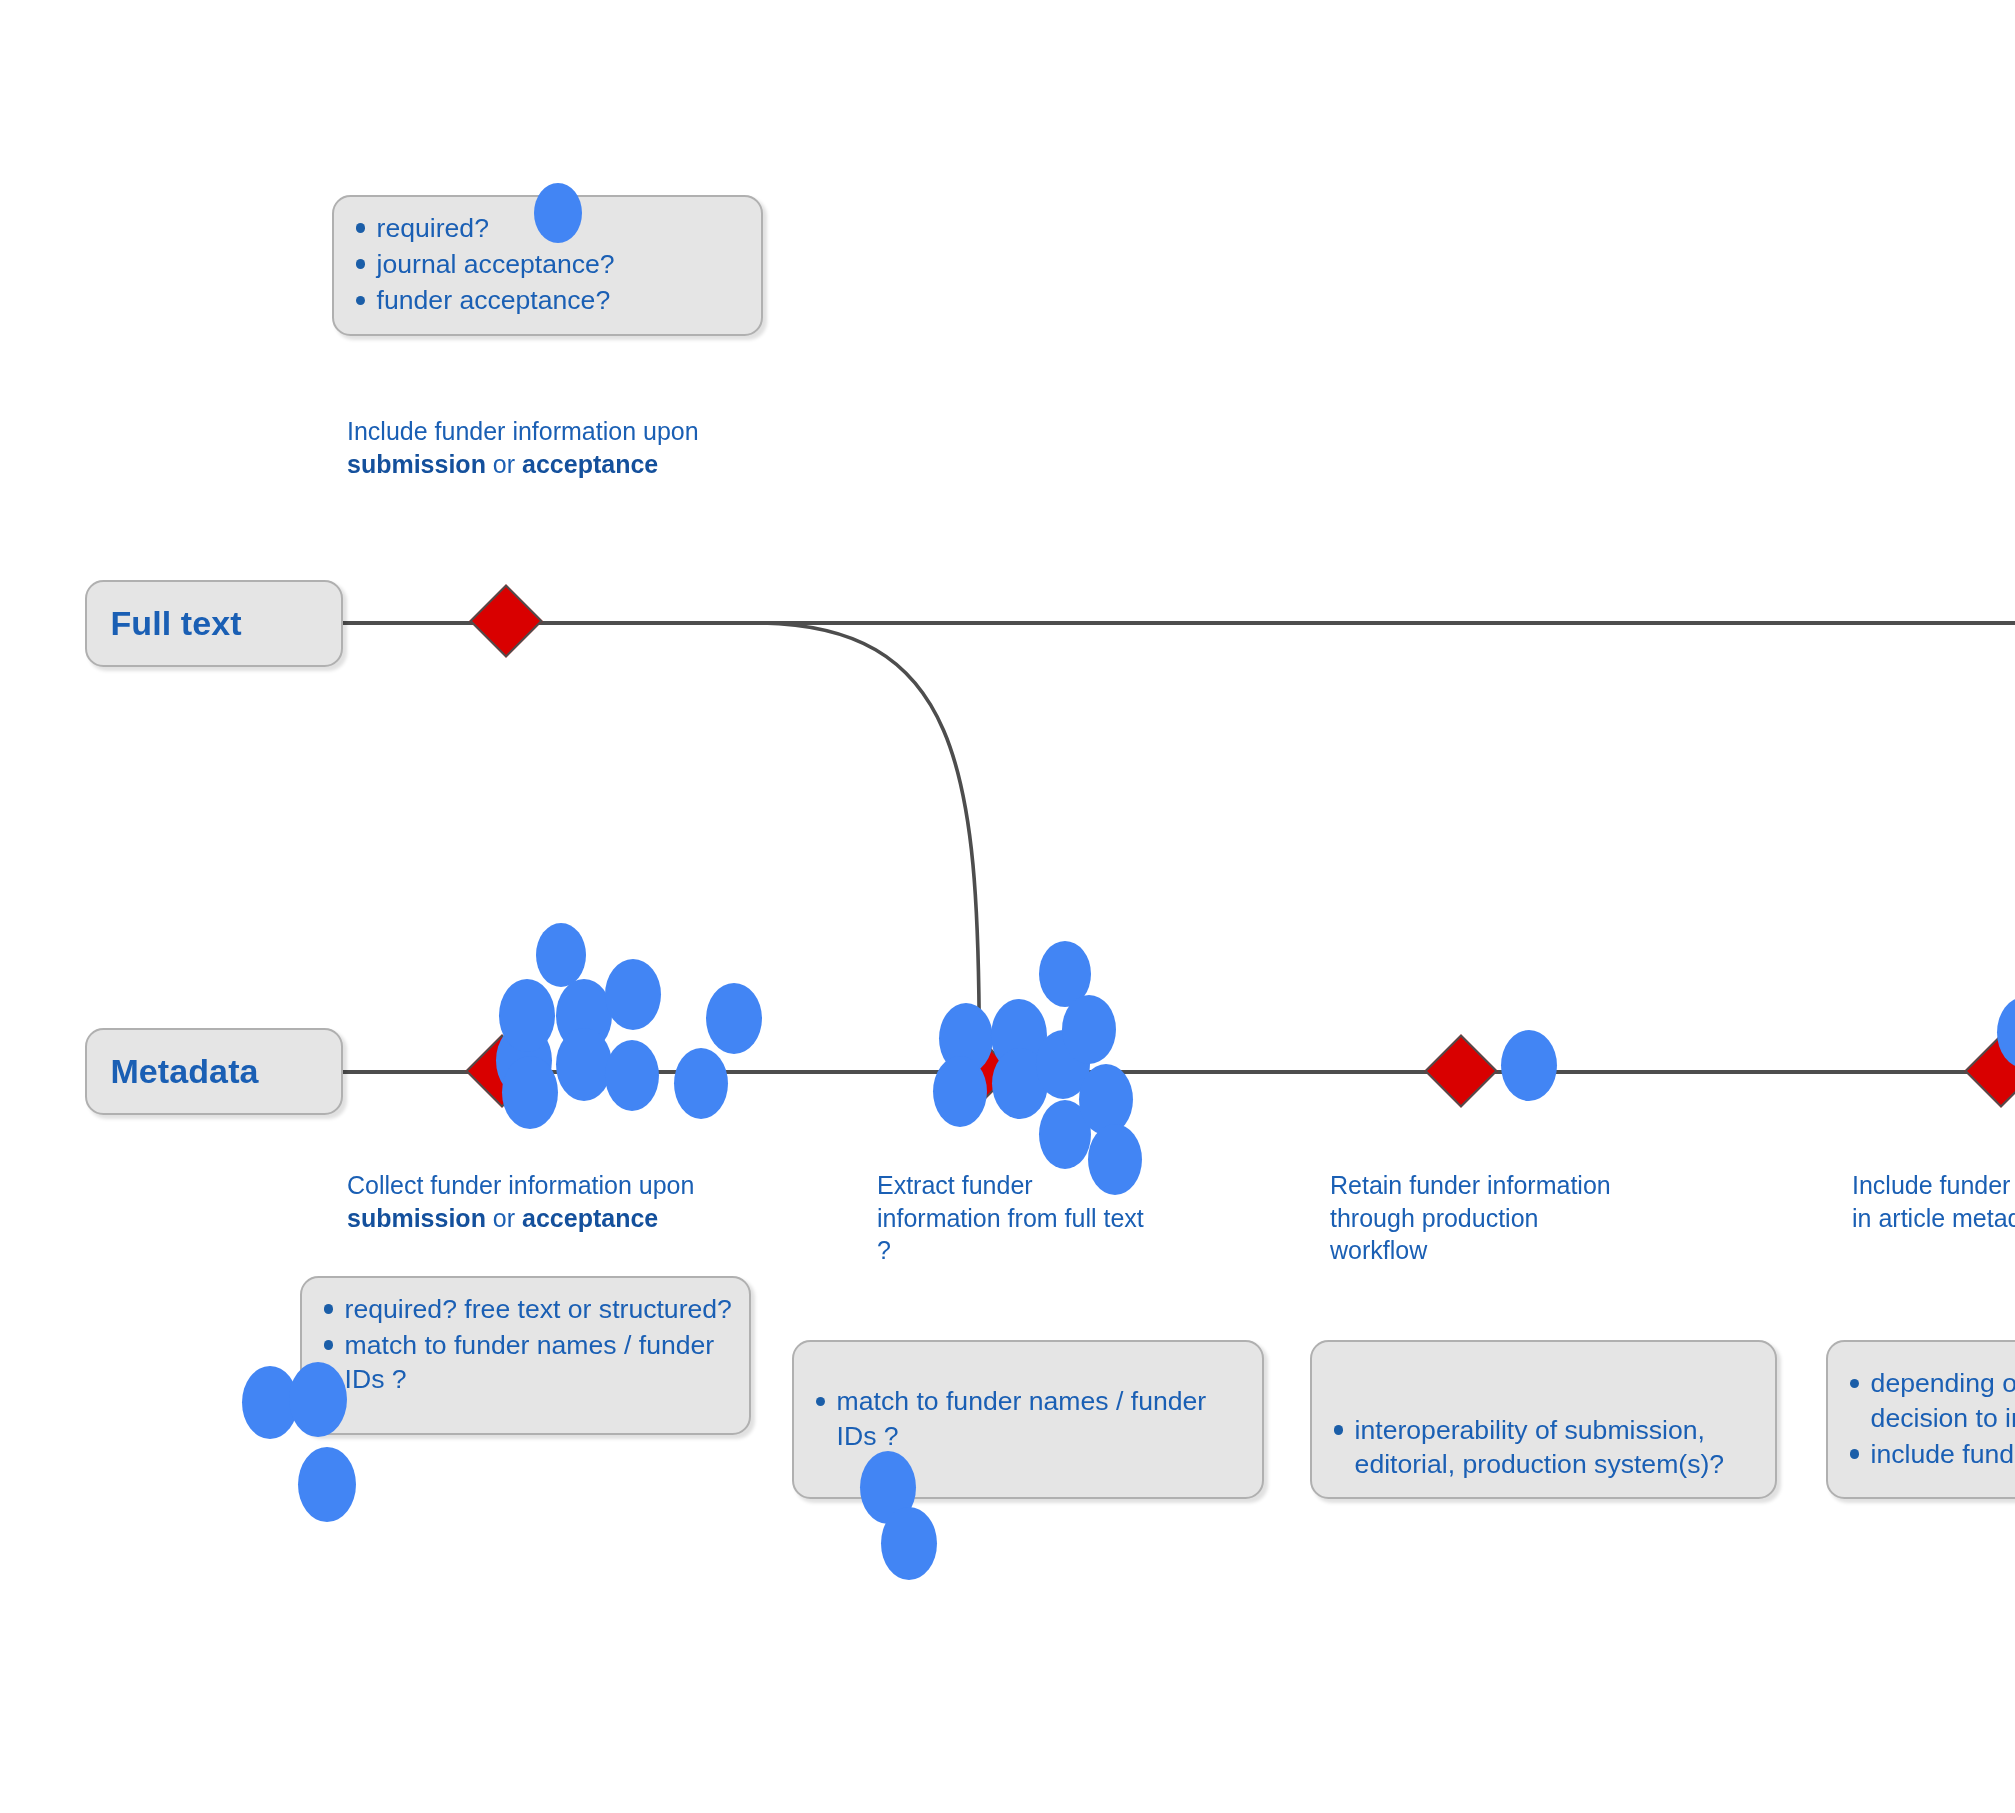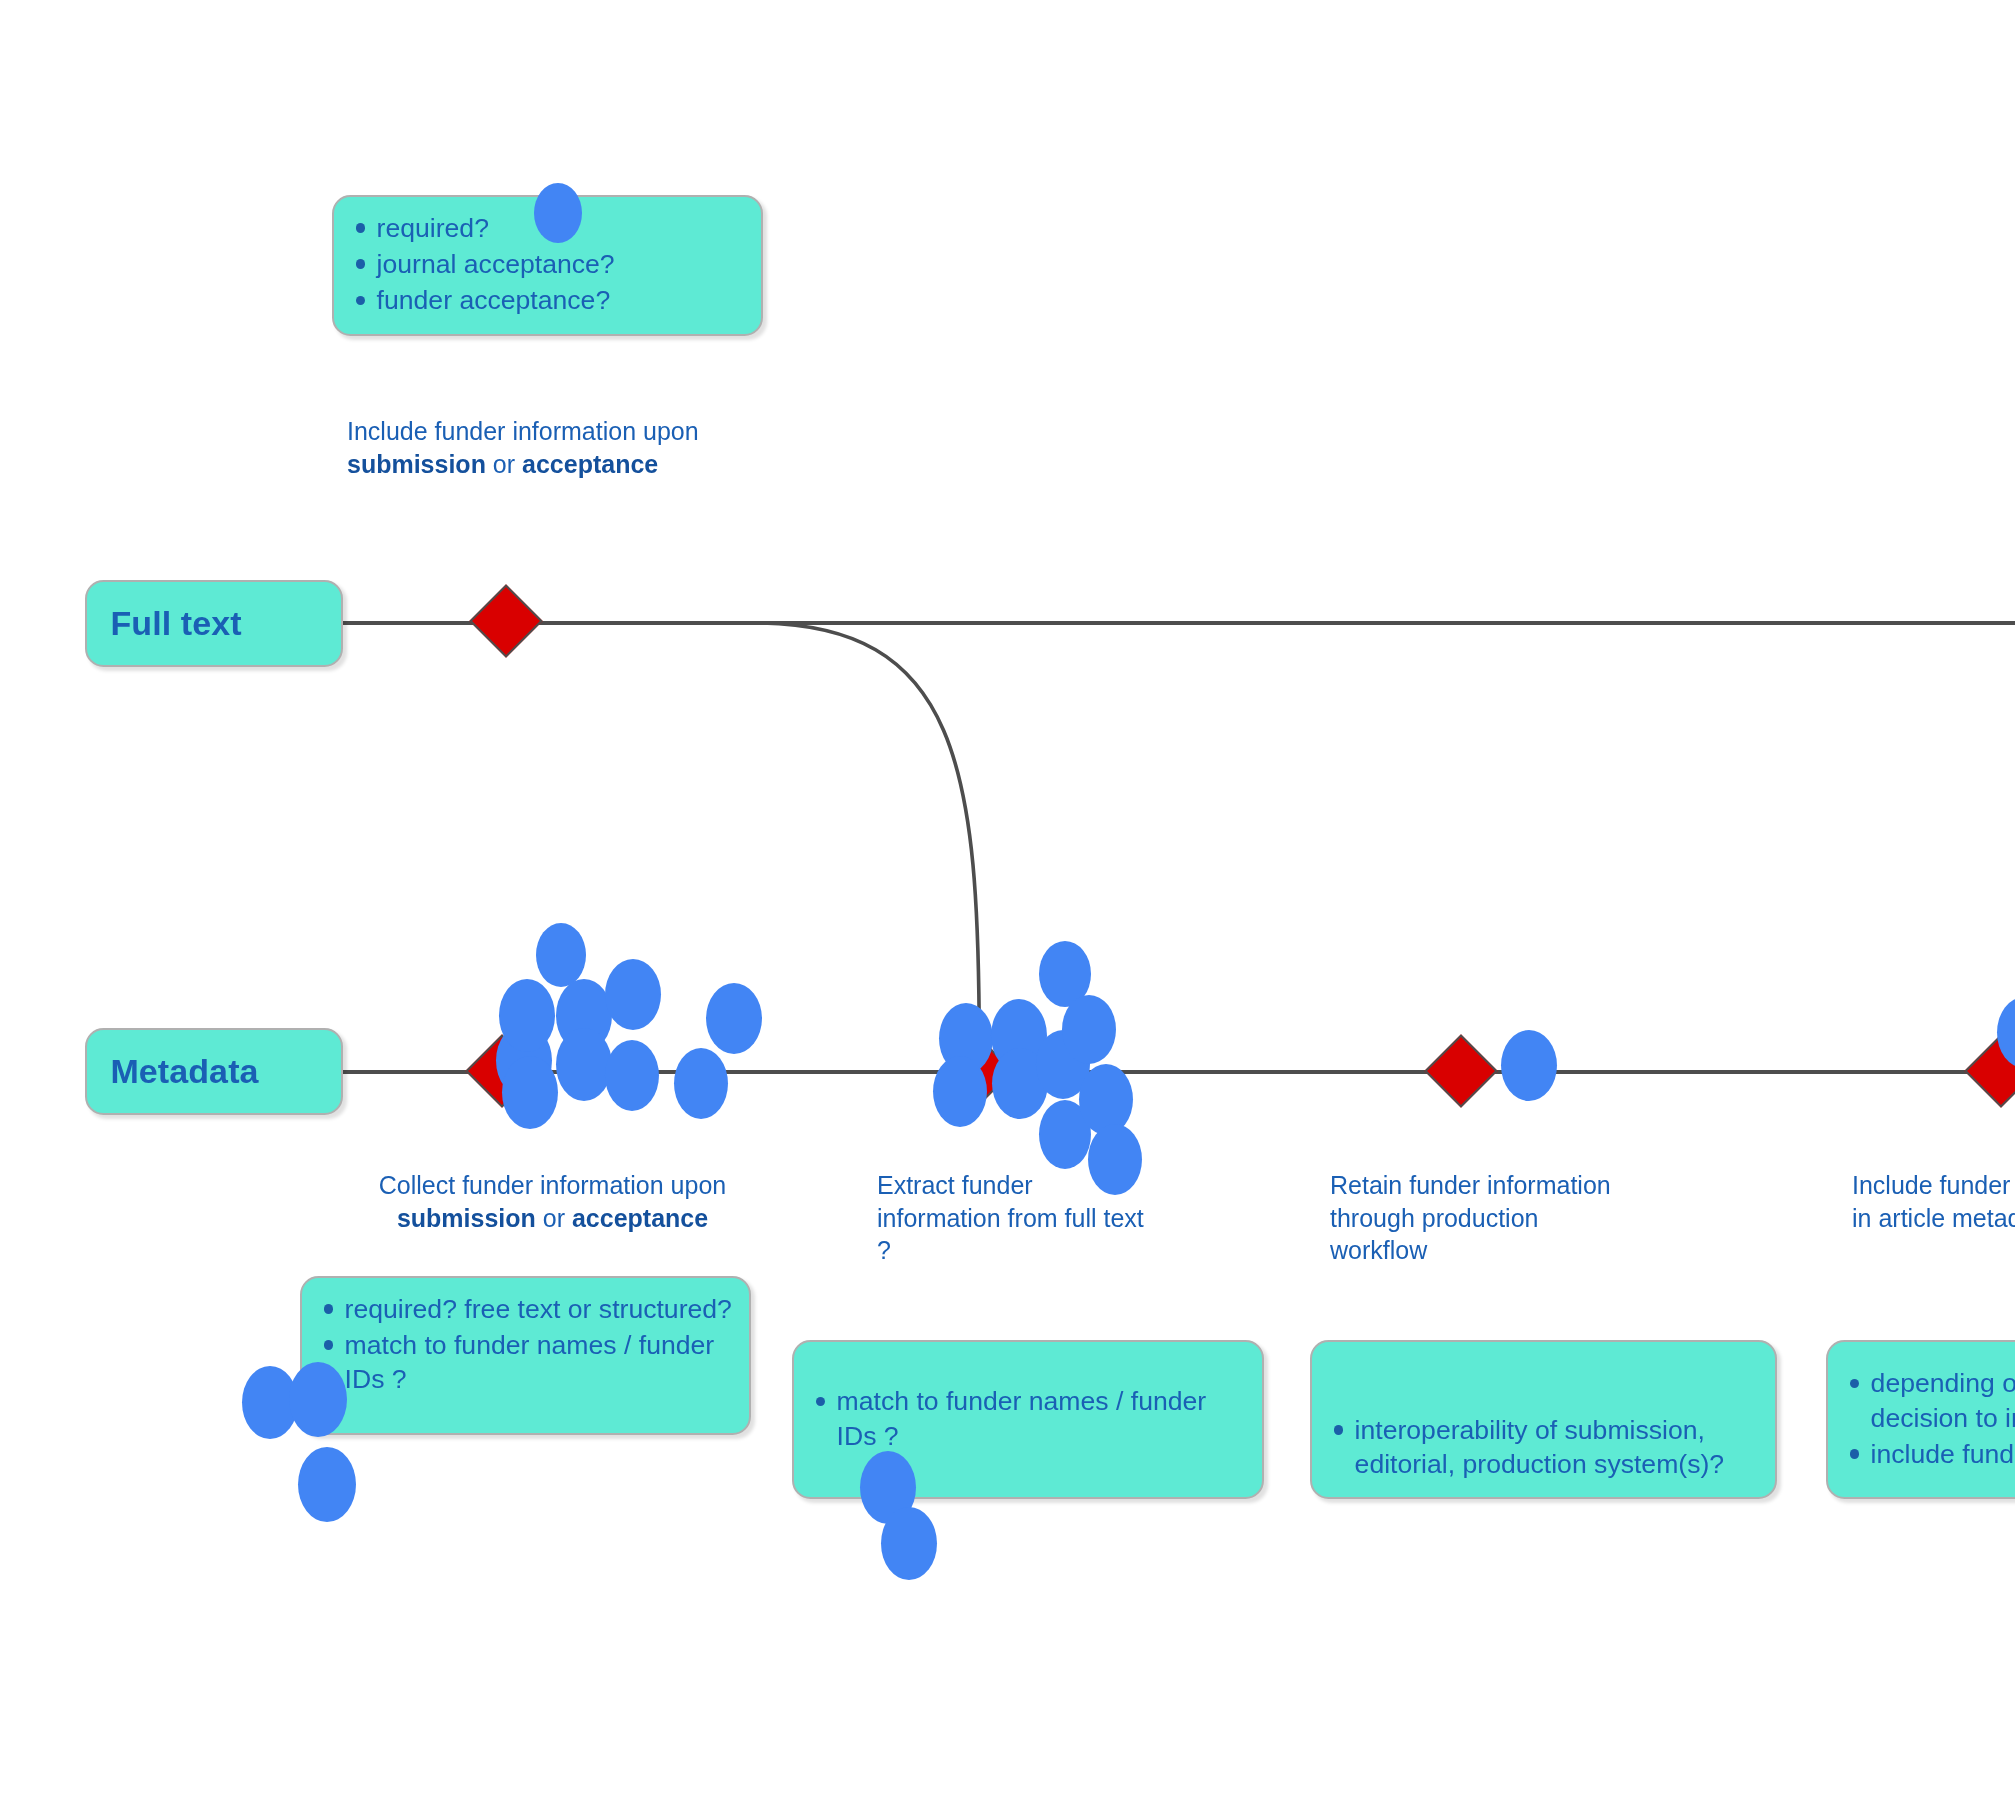--- a/index.html
+++ b/index.html
@@ -3,21 +3,21 @@
 <meta charset="utf-8">
 <style>
   html,body{margin:0;padding:0;background:#ffffff;}
   body{width:3224px;height:1814px;position:relative;overflow:hidden;
        font-family:"Liberation Sans",sans-serif;}
 
   #stage{position:absolute;inset:0;}
 
   
   .box{
-    position:absolute;background:#5eead4;border:2px solid #b0b0b0;
+    position:absolute;background:#e5e5e5;border:2px solid #b0b0b0;
     border-radius:18.5px;box-shadow:3.6px 3.6px 3.6px rgba(0,0,0,0.12);
     box-sizing:border-box;
   }
   .axis-label-box{
     display:flex;align-items:center;justify-content:flex-start;
     padding-left:23.4px;
   }
   .axis-label-box .lbl{
     color:#1a5fb4;font-weight:bold;font-size:34px;letter-spacing:0.1px;
     white-space:nowrap;
@@ -125,21 +125,21 @@
       <li>journal acceptance?</li>
       <li>funder acceptance?</li>
     </ul>
   </div>
   <div class="dot" style="left:534px;top:183px;width:48px;height:60px;"></div>
 
   <div class="caption" style="left:347px;top:415px;width:435px;">
     Include funder information upon <b>submission</b> or <b>acceptance</b>
   </div>
 
-  <div class="caption" style="left:347px;top:1169px;width:411px;text-align:center;">
+  <div class="caption" style="left:347px;top:1169px;width:411px;">
     Collect funder information upon <b>submission</b> or <b>acceptance</b>
   </div>
 
   <div class="caption" style="left:1330px;top:1169px;width:306px;">Retain funder information through production workflow</div>
 
   <div class="caption" style="left:877px;top:1169px;width:282px;">Extract funder information from full text ?</div>
 
   <div class="caption" style="left:1852px;top:1169px;width:306px;">Include funder information in article metadata</div>
 
   <div class="box callout" style="left:300px;top:1276px;width:451px;height:159px;">

